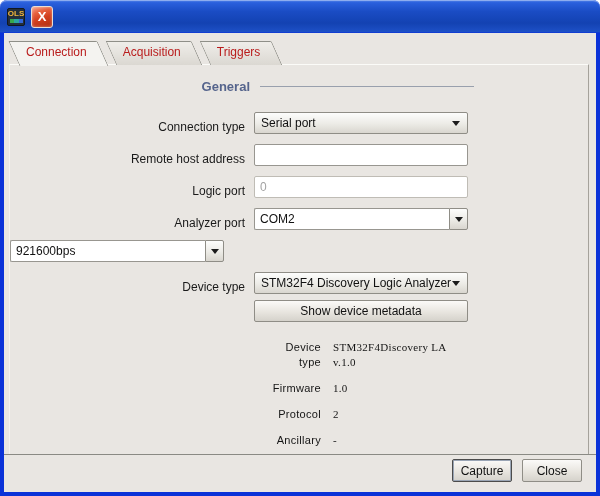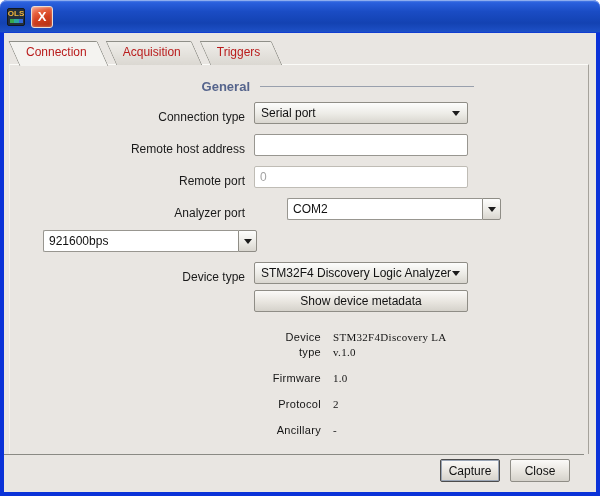--- a/index.html
+++ b/index.html
@@ -62,21 +62,21 @@
   
   .panel {
     position:absolute; top:31px; left:5px; right:7px; bottom:38px;
     background:#e9e6e2;
     border-top:1px solid #fbfbf8;
     border-left:1px solid #f3f2ee;
     border-right:1px solid #a5a29b;
     padding-top:13px; z-index:1;
   }
 
-  .hdr-row { display:flex; align-items:center; height:16px; margin-bottom:8px; }
+  .hdr-row { display:flex; align-items:center; height:16px; margin-bottom:18px; }
   .hdr-label { width:240px; text-align:right; font-size:13px; font-weight:bold; color:#55648c; }
   .hdr-line { width:214px; height:0; margin-left:10px; border-top:1px solid #99a0ad; }
 
   .row { display:flex; align-items:flex-end; height:22px; margin-bottom:10px; }
   .row.tight { margin-bottom:6px; }
   .lbl { width:244px; text-align:right; padding-right:9px; font-size:12px; color:#1a1a1a; white-space:nowrap; }
   .ctl { width:214px; height:22px; position:relative; }
 
   
   .dd {
@@ -90,21 +90,21 @@
 
   
   .txt {
     width:100%; height:100%; border:1px solid #989690; border-radius:2px;
     background:#fff; font-size:12px; padding:0 5px;
     font-family:"Liberation Sans", sans-serif; color:#111;
   }
   .txt.dim { border-color:#bfbcb5; color:#a3a3a3; }
 
   
-  .combo { display:flex; width:100%; height:100%;margin-left:33px; }
+  .combo { display:flex; width:100%; height:100%; }
   .combo .txt { flex:1; min-width:0; border-radius:2px 0 0 2px; border-right:none; }
   .combo-btn {
     width:19px; height:22px; border:1px solid #8f8d86; border-radius:0 2px 2px 0;
     background:linear-gradient(180deg,#fdfdfc 0%, #ecebe6 55%, #d9d6cf 100%);
     display:flex; align-items:center; justify-content:center; cursor:default; flex:0 0 auto;
   }
   .combo-btn .tri-down { margin:0; }
 
   
   .pushbtn {
@@ -116,21 +116,21 @@
   .metadata-btn { width:100%; height:100%; }
 
   
   .meta { margin-top:18px; font-size:11px; letter-spacing:0.3px; color:#151515; }
   .meta-row { display:flex; margin-bottom:11px; }
   .meta-lbl { width:52px; margin-left:259px; text-align:right; line-height:15px; }
   .meta-val { width:118px; margin-left:12px; line-height:15px;font-family:Liberation Serif, serif; }
 
   
   .footer {
-    position:absolute; left:0; right:12px; bottom:0; height:38px;
+    position:absolute; left:0; right:0; bottom:0; height:38px;
     border-top:1px solid #8a8a84;
     display:flex; justify-content:flex-end; align-items:flex-start;
     gap:10px; padding:4px 14px 0 0;
   }
   .footer .pushbtn { width:60px; height:23px; }
   .btn-default {
     border:1px solid #4c4c4c;
     box-shadow:inset 0 0 0 1px #9aa5b5;
   }
 </style>
@@ -184,21 +184,21 @@
       </div>
 
       <div class="row">
         <div class="lbl">Remote host address</div>
         <div class="ctl">
           <input class="txt" type="text" value="" style="">
         </div>
       </div>
 
       <div class="row">
-        <div class="lbl">Remote port</div>
+        <div class="lbl">Logic port</div>
         <div class="ctl">
           <input class="txt dim" type="text" disabled="" value="0" style="">
         </div>
       </div>
 
       <div class="row">
         <div class="lbl">Analyzer port</div>
         <div class="ctl">
           <div class="combo">
             <input class="txt" type="text" value="COM2" style="">

